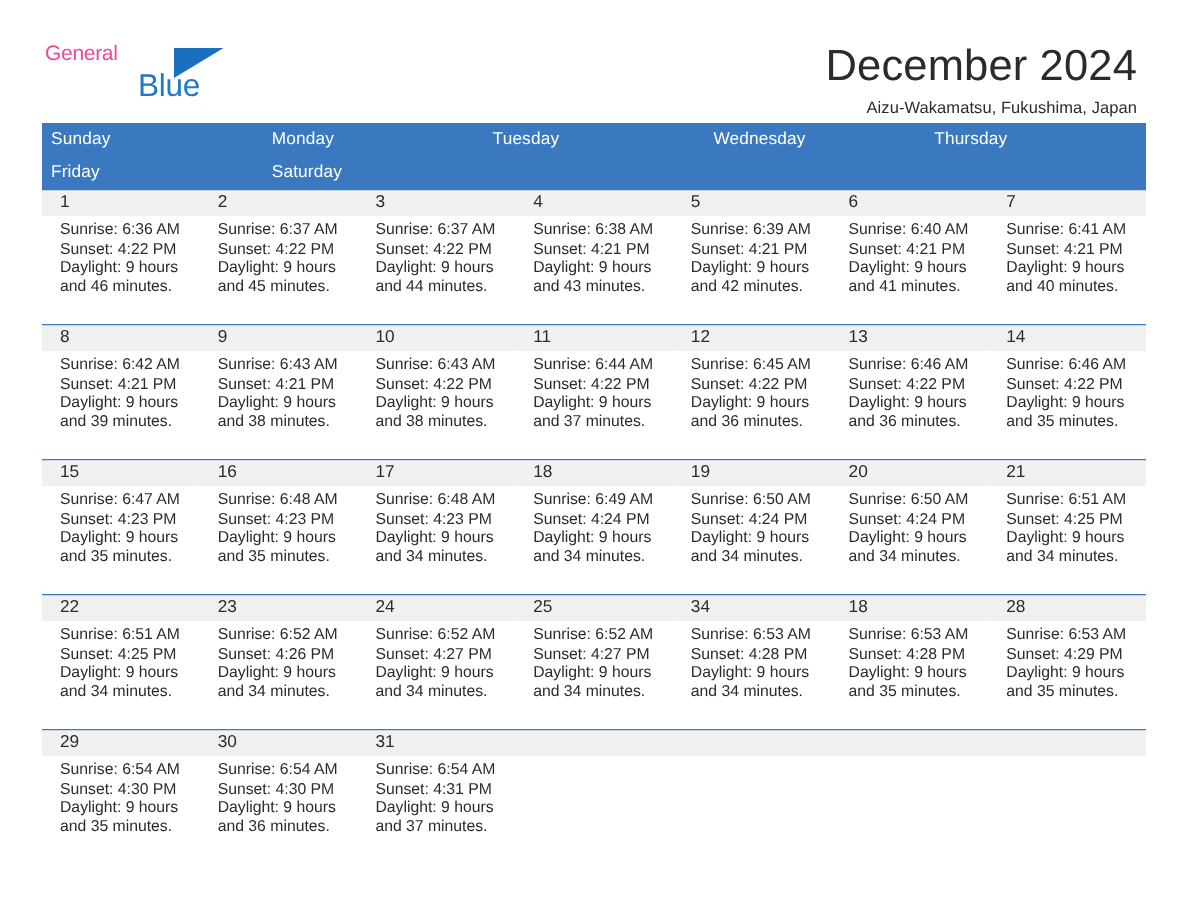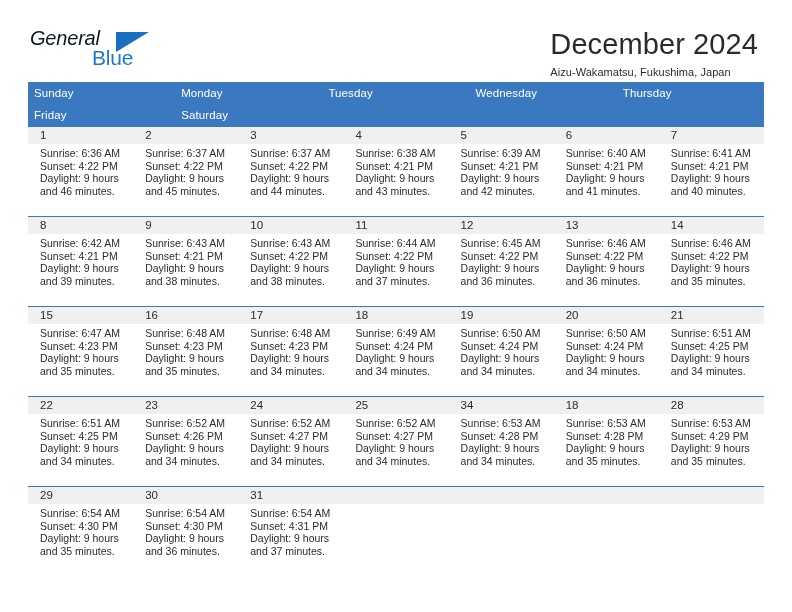--- a/index.html
+++ b/index.html
@@ -34,44 +34,44 @@
     position: relative;
     width: 140px;
     height: 48px;
     line-height: 1;
     user-select: none;
   }
   .logo-general {
     position: absolute;
     left: 2px;
     top: 0px;
-    font-size: 20px;
-    color: #0f172a;
+    font-size: 14px;
+    color: #ec4899;
     letter-spacing: -0.2px;
-    font-style: italic;
   }
   .logo-blue {
     position: absolute;
     left: 64px;
     top: 19px;
     font-size: 21px;
     color: #2079c6;
     letter-spacing: -0.2px;
   }
   .logo-tri {
     position: absolute;
     left: 88px;
     top: 4px;
     width: 0;
     height: 0;
     border-left: 33px solid #1b6fc0;
     border-bottom: 20px solid transparent;
   }
 
   .title-block {
+    text-align: right;
     padding-top: 1px;
   }
   .cal-title {
     font-size: 29px;
     font-weight: normal;
     color: #2b2b2b;
     line-height: 1.05;
     letter-spacing: 0.1px;
   }
   .cal-subtitle {

